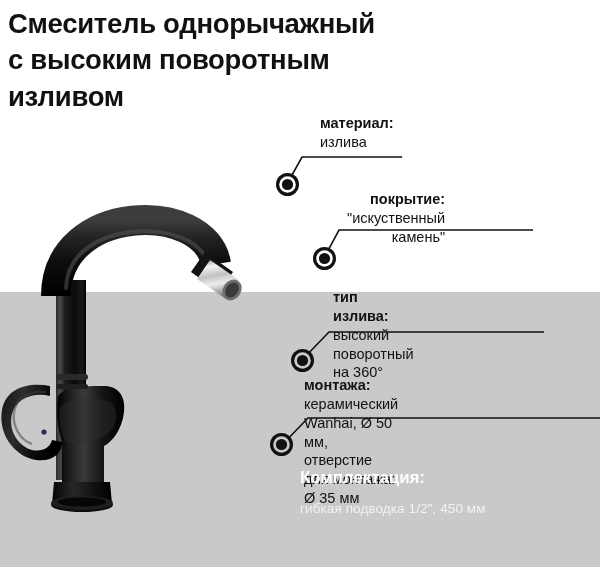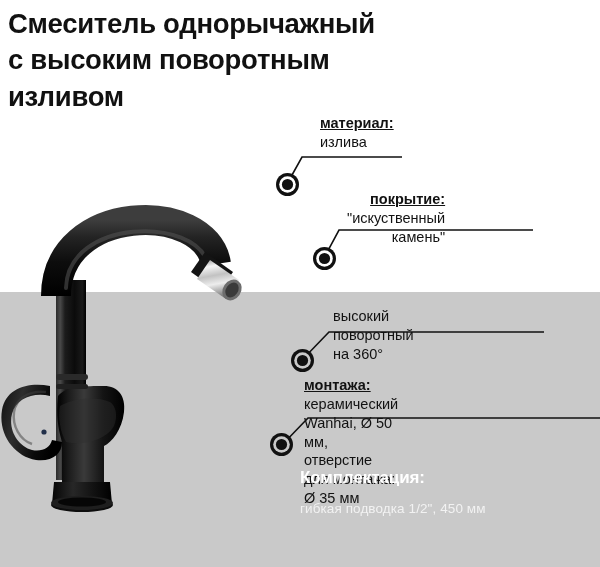--- a/index.html
+++ b/index.html
@@ -49,21 +49,21 @@
     height: 360px;
   }
   
   .callout { position: absolute; }
   .callout .ctext {
     position: absolute;
     white-space: pre-line;
     color: #121212;
     line-height: 1.30;
   }
-  .ctext .lbl { font-weight: bold; text-decoration: underline; }
+  .ctext .lbl { font-weight: bold; }
   .dot { position: absolute; }
   .leader { position: absolute; overflow: visible; }
 
   .co1 .ctext { left: 284px; top: 114px; font-size: 14.5px; }
   .co2 .ctext { left: 311px; top: 190px; font-size: 14.5px; text-align: right; }
   .co3 .ctext { left: 297px; top: 288px; font-size: 14.5px; }
   .co4 .ctext { left: 268px; top: 376px; font-size: 14.5px; }
 
   
   .kit {
@@ -200,21 +200,21 @@
 
   <div class="callout co3">
     <svg class="leader" style="left:255px; top:323px;" width="258" height="48" viewBox="0 0 258 48">
       <polyline points="11,37 38,9 253,9" fill="none" stroke="#111111" stroke-width="1.6"></polyline>
     </svg>
     <svg class="dot" style="left:254px; top:348px;" width="25" height="25" viewBox="0 0 25 25">
       <circle cx="12.5" cy="12.5" r="11.5" fill="#111111"></circle>
       <circle cx="12.5" cy="12.5" r="8.3" fill="#c9c9c9"></circle>
       <circle cx="12.5" cy="12.5" r="5.6" fill="#111111"></circle>
     </svg>
-    <div class="ctext"><br><span>высокий поворотный на 360°</span></div>
+    <div class="ctext"><span class="lbl">тип излива:</span><br><span>высокий поворотный на 360°</span></div>
   </div>
 
   <div class="callout co4">
     <svg class="leader" style="left:234px; top:409px;" width="366" height="48" viewBox="0 0 366 48">
       <polyline points="11,37 38,9 362,9" fill="none" stroke="#111111" stroke-width="1.6"></polyline>
     </svg>
     <svg class="dot" style="left:233px; top:432px;" width="25" height="25" viewBox="0 0 25 25">
       <circle cx="12.5" cy="12.5" r="11.5" fill="#111111"></circle>
       <circle cx="12.5" cy="12.5" r="8.3" fill="#c9c9c9"></circle>
       <circle cx="12.5" cy="12.5" r="5.6" fill="#111111"></circle>

